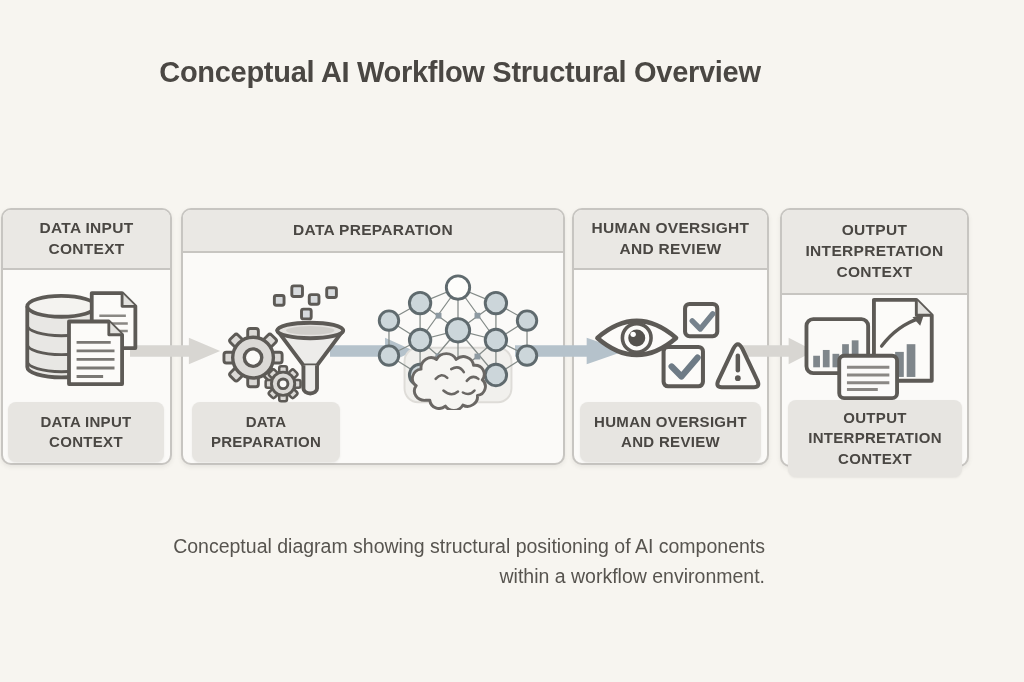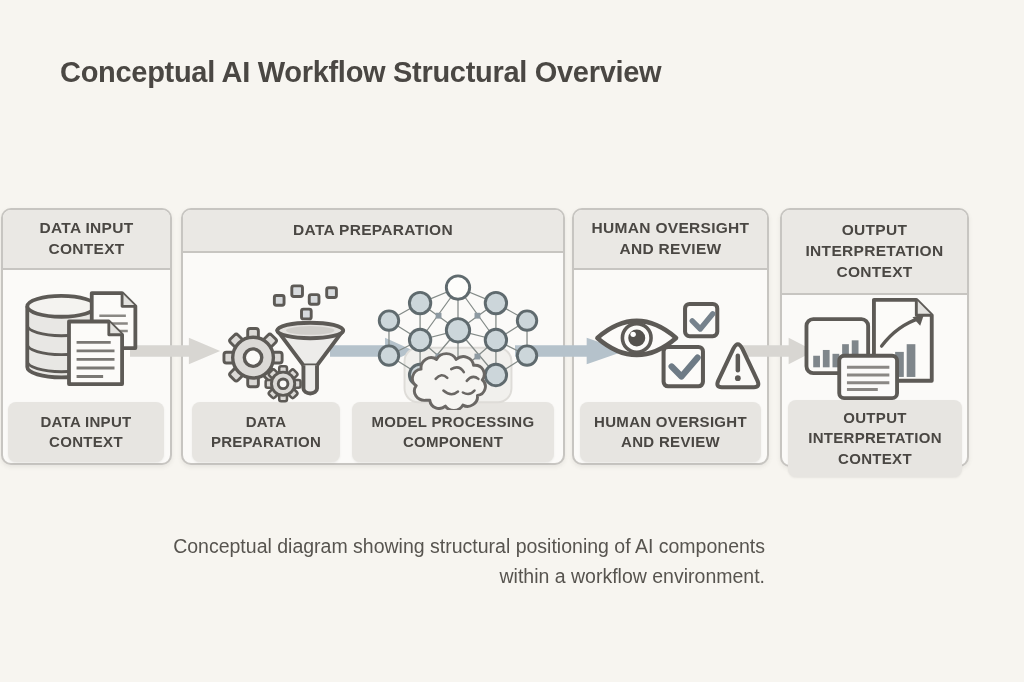--- a/index.html
+++ b/index.html
@@ -16,21 +16,21 @@
   *{margin:0;padding:0;box-sizing:border-box;}
   html,body{background:#ddd;}
   #stage{
     position:relative;width:1024px;height:682px;overflow:hidden;
     background:var(--bg);
     font-family:"Liberation Sans","DejaVu Sans",sans-serif;
     color:var(--text);
   }
   #title{
     position:absolute;left:60px;top:56px;width:800px;
-    text-align:left;font-size:29px;font-weight:bold;letter-spacing:-0.3px;
+    text-align:center;font-size:29px;font-weight:bold;letter-spacing:-0.3px;
     color:#4a4743;
   }
   .panel{
     position:absolute;background:var(--panel);
     border:2px solid var(--border);border-radius:10px;
     box-shadow:0 2px 4px rgba(90,85,75,.10);
   }
   .phead{
     display:flex;align-items:center;justify-content:center;
     background:var(--head);border-bottom:2px solid var(--border);
@@ -90,21 +90,20 @@
   </section>
   <section class="panel" id="panel-3">
     <header class="phead">HUMAN OVERSIGHT AND REVIEW</header>
   </section>
   <section class="panel" id="panel-4">
     <header class="phead">OUTPUT INTERPRETATION CONTEXT</header>
   </section>
 
   <div class="plabel" id="label-1">DATA INPUT CONTEXT</div>
   <div class="plabel" id="label-2a">DATA PREPARATION</div>
-  <div class="plabel" id="label-2b">MODEL PROCESSING COMPONENT</div>
   <div class="plabel" id="label-3">HUMAN OVERSIGHT AND REVIEW</div>
   <div class="plabel" id="label-4">OUTPUT INTERPRETATION CONTEXT</div>
 
   <div class="arrow" id="arrow-1">
     <svg viewBox="0 0 100 34" preserveAspectRatio="none">
         <path d="M0 11 H64 V3 L98 17 L64 31 V23 H0 Z" fill="#d8d6d2"></path>
       </svg>
   </div>
   <div class="arrow" id="arrow-2">
     <svg viewBox="0 0 100 34" preserveAspectRatio="none">

